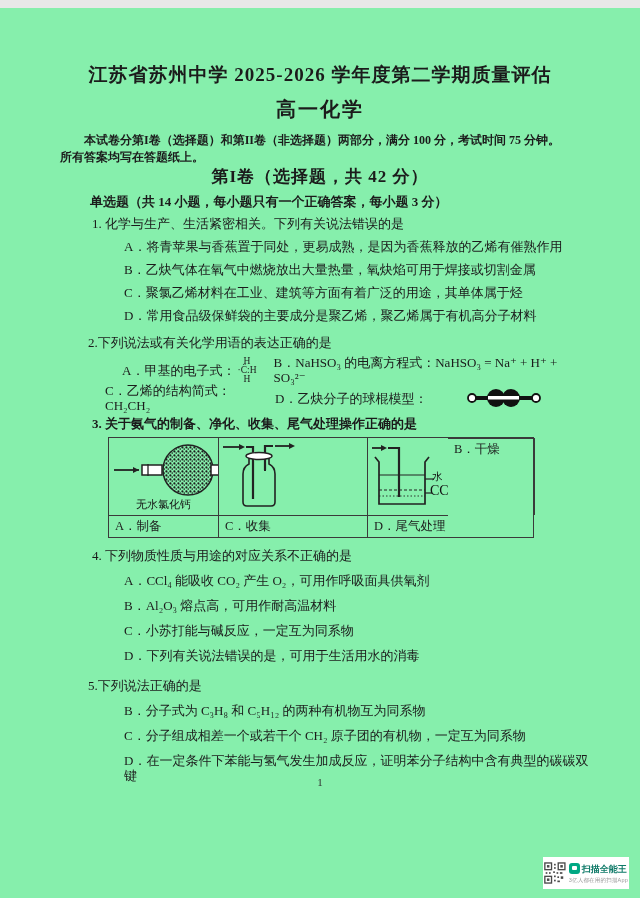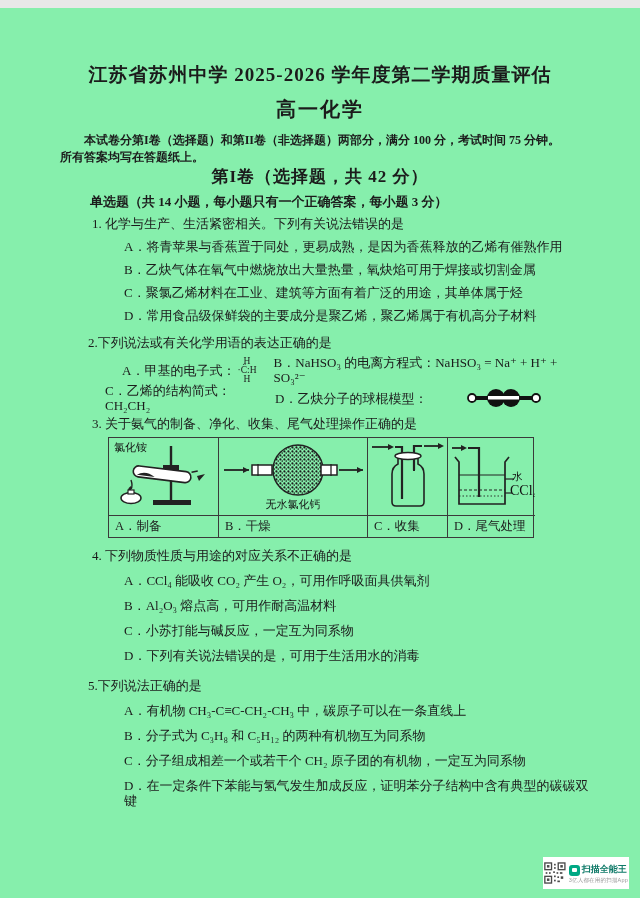--- a/index.html
+++ b/index.html
@@ -39,21 +39,21 @@
   .ann{position:absolute;font-size:11px;color:#111;}
   .ann-nh4cl{top:2px;left:5px;}
   .ann-cacl2{bottom:3px;left:0;width:100%;text-align:center;}
   .ann-water{top:31px;left:64px;font-size:10.5px;}
   .ann-ccl4{top:45px;left:62px;font-size:14px;}
   .page-number{top:768px;font-size:11px;color:#333;}
   
   .watermark{position:absolute;left:543px;top:849px;width:86px;height:32px;background:#fff;
     display:flex;align-items:center;gap:3px;padding:1px;box-sizing:border-box;}
   .wm-right{display:flex;flex-direction:column;justify-content:center;}
-  .wm-toprow{display:flex;align-items:flex-end;gap:2px;}
+  .wm-toprow{display:flex;align-items:flex-start;gap:2px;}
   .wm-name{font-family:"Liberation Sans","DejaVu Sans",sans-serif;font-size:9px;font-weight:bold;color:#0f7a68;white-space:nowrap;}
   .wm-tagline{font-family:"Liberation Sans","DejaVu Sans",sans-serif;font-size:5.5px;color:#9a9a9a;letter-spacing:.2px;margin-top:1px;white-space:nowrap;}
   .wm-logo{width:11px;height:11px;border-radius:3px;background:#00a884;display:flex;align-items:center;justify-content:center;flex:none;}
   .wm-logo span{display:block;width:5px;height:4px;background:#fff;border-radius:1px;}
   svg{display:block;}
 </style>
 </head>
 <body>
 
 <div class="page">
@@ -104,42 +104,24 @@
             <circle cx="45" cy="11" r="9" fill="#111"></circle>
             <rect x="22" y="9" width="31" height="3.5" fill="#fff"></rect>
             <circle cx="6" cy="11" r="4" fill="#fff" stroke="#111" stroke-width="1.8"></circle>
             <circle cx="70" cy="11" r="4" fill="#fff" stroke="#111" stroke-width="1.8"></circle>
           </svg>
         </div>
       </div>
     </div>
 
     <div class="q3">
-      <div class="stem" style="margin-top:9px;">3. 关于氨气的制备、净化、收集、尾气处理操作正确的是</div>
+      <div class="stem" style="margin-top:9px;font-weight:bold;">3. 关于氨气的制备、净化、收集、尾气处理操作正确的是</div>
 
       <div class="fig-table">
 
-        <div class="fig-cell">
-          <svg width="110" height="77" viewBox="0 0 110 77">
-            <line x1="62" y1="8" x2="62" y2="64" stroke="#222" stroke-width="2.4"></line>
-            <rect x="44" y="62" width="38" height="5" fill="#222"></rect>
-            <rect x="54" y="27" width="16" height="5" fill="#222"></rect>
-            <g transform="rotate(7 55 37)">
-              <rect x="24" y="31" width="58" height="11" rx="5.5" fill="#fff" stroke="#222" stroke-width="1.6"></rect>
-              <path d="M28,40 q8,-6 18,0 z" fill="#222"></path>
-              <line x1="82" y1="31" x2="88" y2="29" stroke="#222" stroke-width="1.6"></line>
-            </g>
-            <path d="M22,42 q2,6 0,9" stroke="#222" stroke-width="1.4" fill="none"></path>
-            <path d="M22,48 c-4,2 -4,7 0,8 z" fill="#222"></path>
-            <ellipse cx="22" cy="60" rx="10" ry="5.5" fill="#fff" stroke="#222" stroke-width="1.5"></ellipse>
-            <rect x="19" y="52" width="6" height="4" fill="#fff" stroke="#222" stroke-width="1.2"></rect>
-            <polygon points="88,38 96,36 90,43" fill="#222"></polygon>
-          </svg>
-          <div class="ann ann-nh4cl">氯化铵</div>
-        </div>
 
         <div class="fig-cell">
           <svg width="149" height="77" viewBox="0 0 149 77">
             <defs>
               <pattern id="stip" width="4" height="4" patternUnits="userSpaceOnUse">
                 <circle cx="1.4" cy="1.4" r="1.1" fill="#1c1c1c"></circle>
                 <circle cx="3.2" cy="3.1" r="0.8" fill="#1c1c1c"></circle>
               </pattern>
             </defs>
             <line x1="5" y1="32" x2="30" y2="32" stroke="#222" stroke-width="1.8"></line>
@@ -179,38 +161,37 @@
             <line x1="11" y1="37" x2="57" y2="37" stroke="#222" stroke-width="1.1"></line>
             <line x1="11" y1="52" x2="57" y2="52" stroke="#222" stroke-width="1.1" stroke-dasharray="3,2"></line>
             <line x1="11" y1="58" x2="57" y2="58" stroke="#222" stroke-width="0.9" stroke-dasharray="1.5,2"></line>
             <line x1="57" y1="41" x2="66" y2="41" stroke="#222" stroke-width="1.2"></line>
             <line x1="57" y1="55" x2="64" y2="55" stroke="#222" stroke-width="1.2"></line>
           </svg>
           <div class="ann ann-water">水</div>
           <div class="ann ann-ccl4">CCl₄</div>
         </div>
 
+        <div class="fig-label">B．干燥</div>
         <div class="fig-label">A．制备</div>
-        <div class="fig-label">B．干燥</div>
         <div class="fig-label">C．收集</div>
         <div class="fig-label last">D．尾气处理</div>
       </div>
     </div>
 
     <div class="q4">
       <div class="stem" style="margin-top:10px;">4. 下列物质性质与用途的对应关系不正确的是</div>
       <div class="opt">A．CCl₄ 能吸收 CO₂ 产生 O₂，可用作呼吸面具供氧剂</div>
       <div class="opt">B．Al₂O₃ 熔点高，可用作耐高温材料</div>
       <div class="opt">C．小苏打能与碱反应，一定互为同系物</div>
       <div class="opt">D．下列有关说法错误的是，可用于生活用水的消毒</div>
     </div>
 
     <div class="q5">
       <div class="stem" style="margin-top:15px;margin-left:26px;">5.下列说法正确的是</div>
-      <div class="opt">A．有机物 CH₃-C≡C-CH₂-CH₃ 中，碳原子可以在一条直线上</div>
       <div class="opt">B．分子式为 C₃H₈ 和 C₅H₁₂ 的两种有机物互为同系物</div>
       <div class="opt">C．分子组成相差一个或若干个 CH₂ 原子团的有机物，一定互为同系物</div>
       <div class="opt">D．在一定条件下苯能与氢气发生加成反应，证明苯分子结构中含有典型的碳碳双键</div>
     </div>
 
   </div>
 
   <div class="center page-number">1</div>
 
   <div class="watermark">

